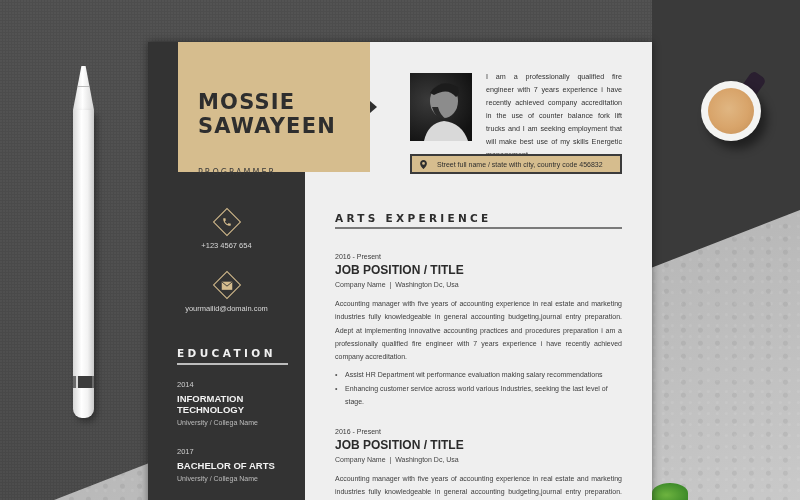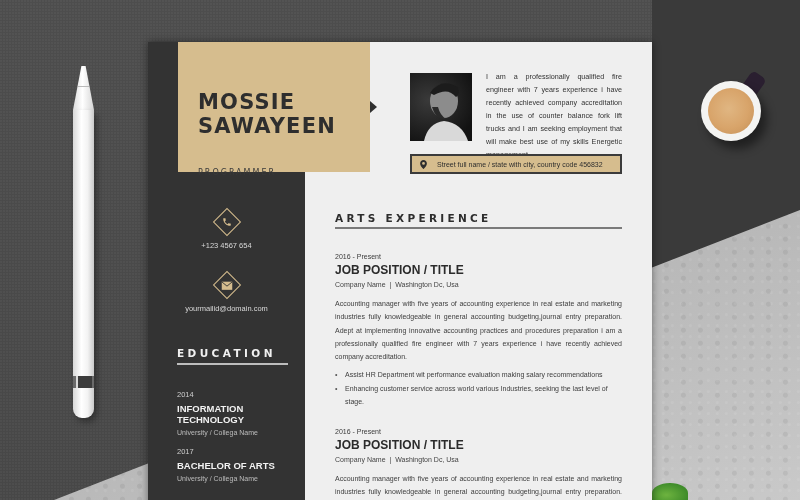--- a/index.html
+++ b/index.html
@@ -206,21 +206,21 @@
           <rect x="0" y="0" width="24" height="18" fill="#d6bd8e"></rect>
           <path d="M0 0 L12 10 L24 0" fill="none" stroke="#333" stroke-width="2"></path>
         </svg>
       </div>
       <div class="contact-text">yourmailid@domain.com</div>
     </div>
 
     <div class="edu-title">EDUCATION</div>
     <div class="edu-rule"></div>
 
-    <div class="edu-item" style="top:348px;">
+    <div class="edu-item" style="top:338px;">
       <div class="edu-year">2014</div>
       <div class="edu-degree">INFORMATION TECHNOLOGY</div>
       <div class="edu-school">University / Collega Name</div>
     </div>
 
     <div class="edu-item" style="top:405px;">
       <div class="edu-year">2017</div>
       <div class="edu-degree">BACHELOR OF ARTS</div>
       <div class="edu-school">University / Collega Name</div>
     </div>

